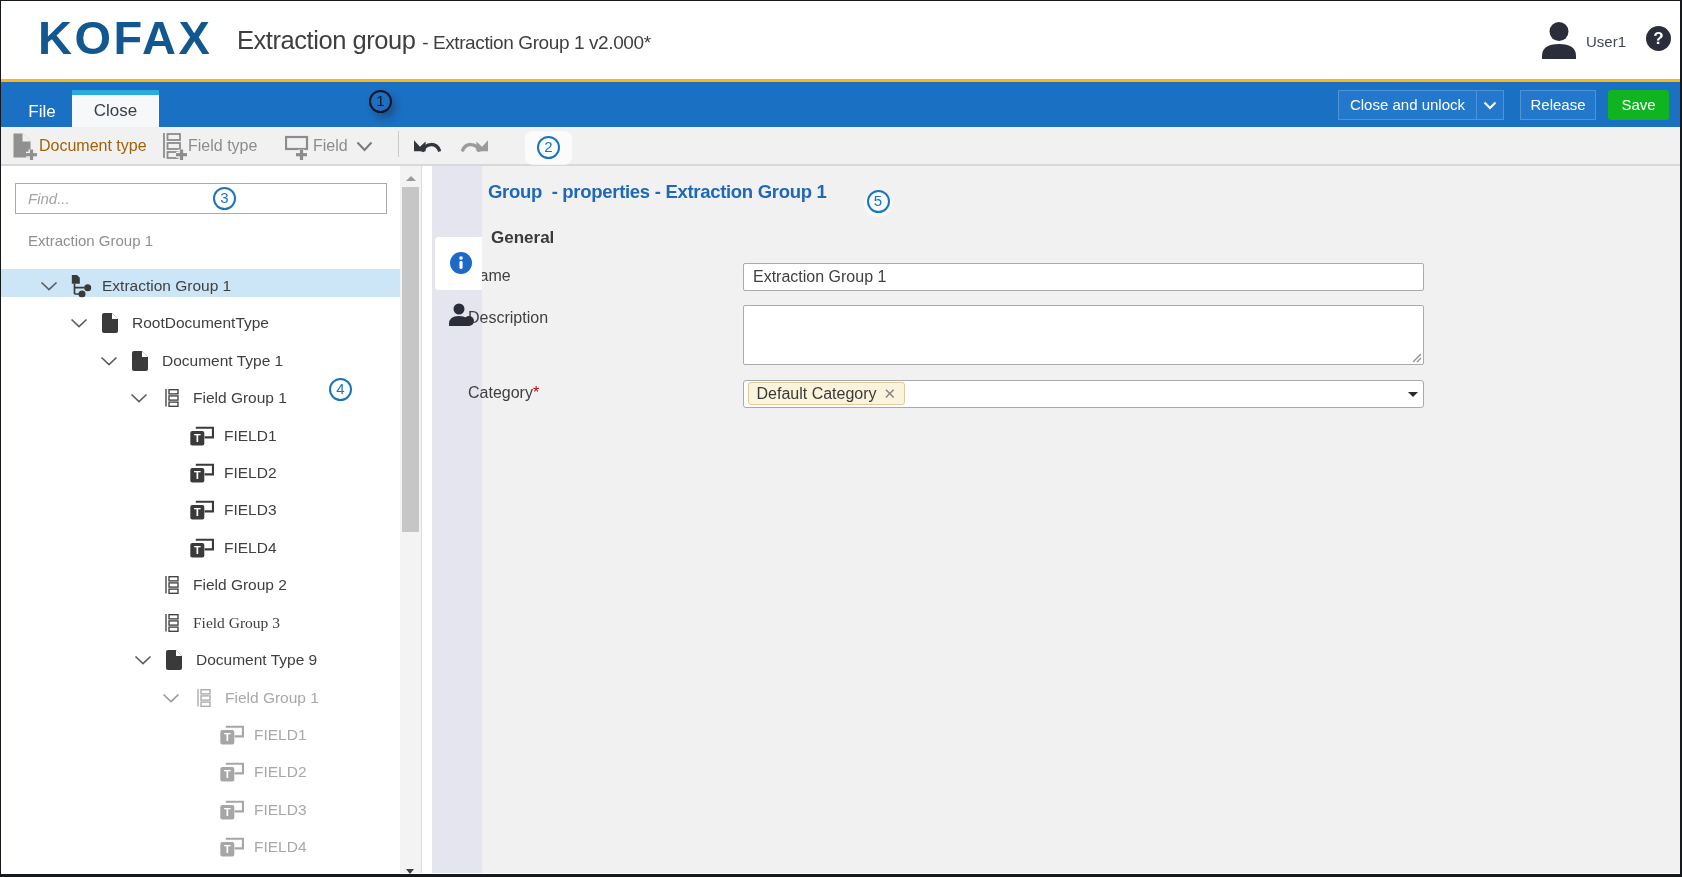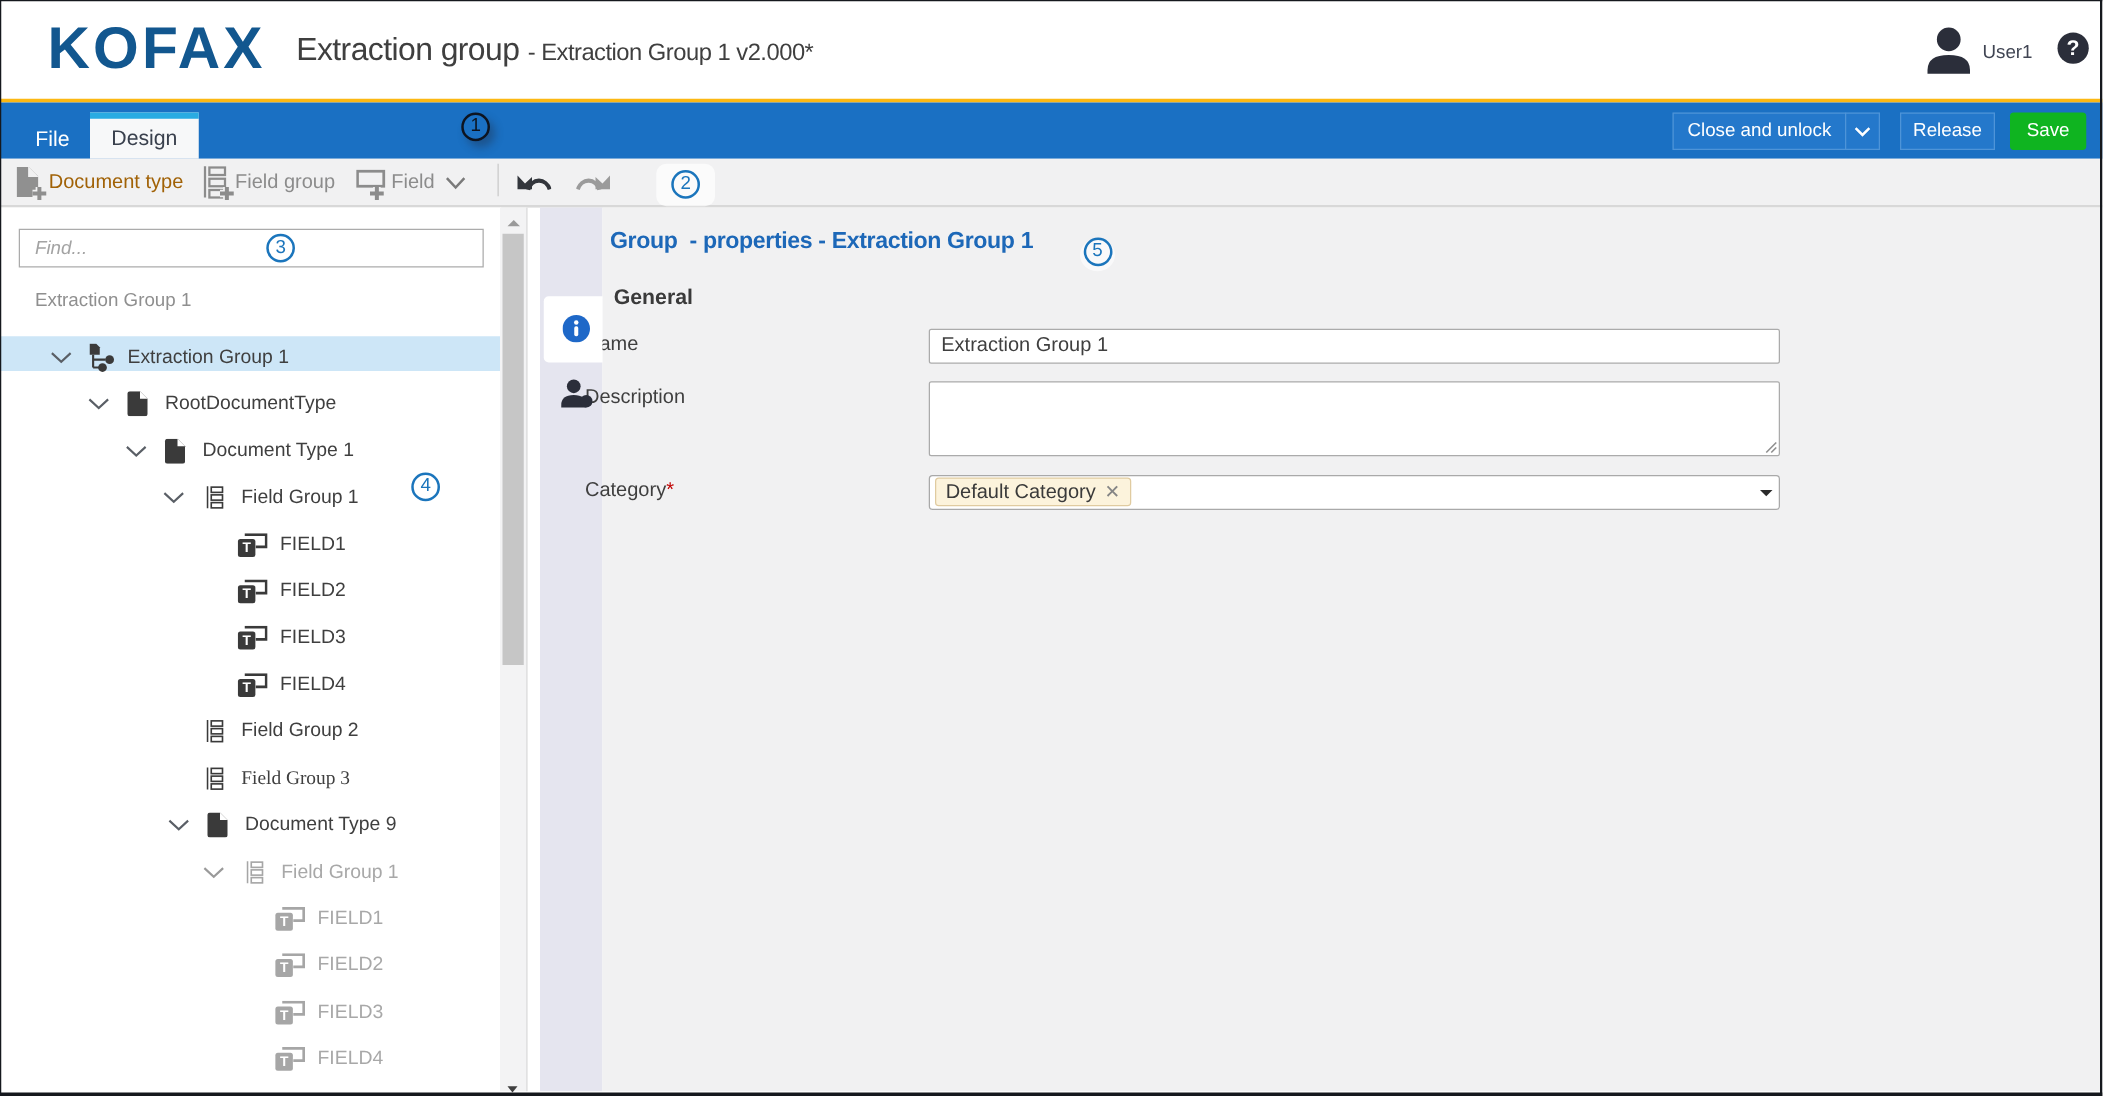--- a/index.html
+++ b/index.html
@@ -76,21 +76,21 @@
 <svg class="abs" id="userico" width="40" height="40" viewBox="0 0 40 40">
   <circle cx="20" cy="11.5" r="9.5" fill="#2B2E3A"></circle>
   <path d="M3 39 L3 36 Q3 24 20 24 Q37 24 37 36 L37 39 Z" fill="#2B2E3A"></path>
 </svg>
 <div class="abs" id="username">User1</div>
 <div class="abs" id="helpico">?</div>
 <div class="abs" id="goldbar"></div>
 
 <div class="abs" id="ribbon"></div>
 <div class="abs" id="filetab">File</div>
-<div class="abs" id="designtab">Design</div>
+<div class="abs" id="designtab">Close</div>
 <div class="abs rbtn" id="btn-close">Close and unlock</div>
 <div class="abs rbtn" id="btn-closedd">
   <svg width="14" height="9" viewBox="0 0 14 9" style="margin-top:10px">
       <path d="M1.5 1.5 L7 7 L12.5 1.5" stroke="#fff" stroke-width="2" fill="none"></path>
     </svg>
 </div>
 <div class="abs rbtn" id="btn-release">Release</div>
 <div class="abs" id="btn-save">Save</div>
 
 <div class="abs" id="toolbar"></div>
@@ -117,21 +117,21 @@
   </g>
   <g stroke="#F1F1F2" stroke-width="6">
       <line x1="19.5" y1="17.5" x2="19.5" y2="28"></line>
       <line x1="14" y1="22.7" x2="25" y2="22.7"></line>
     </g>
   <g stroke="#8C8C8C" stroke-width="3.2">
       <line x1="19.5" y1="17.5" x2="19.5" y2="28"></line>
       <line x1="14" y1="22.7" x2="25" y2="22.7"></line>
     </g>
 </svg>
-<div class="abs tlabel" style="left:188px; color:#8C8C8C;">Field group</div>
+<div class="abs tlabel" style="left:188px; color:#8C8C8C;">Field type</div>
 <svg class="abs" style="left:285px; top:135px;" width="26" height="26" viewBox="0 0 26 26">
   <rect x="1" y="2" width="21" height="12" fill="none" stroke="#8C8C8C" stroke-width="2.2"></rect>
   <g stroke="#F1F1F2" stroke-width="6">
       <line x1="16.5" y1="14.5" x2="16.5" y2="25"></line>
       <line x1="11" y1="19.7" x2="22" y2="19.7"></line>
     </g>
   <g stroke="#8C8C8C" stroke-width="3.2">
       <line x1="16.5" y1="14.5" x2="16.5" y2="25"></line>
       <line x1="11" y1="19.7" x2="22" y2="19.7"></line>
     </g>

